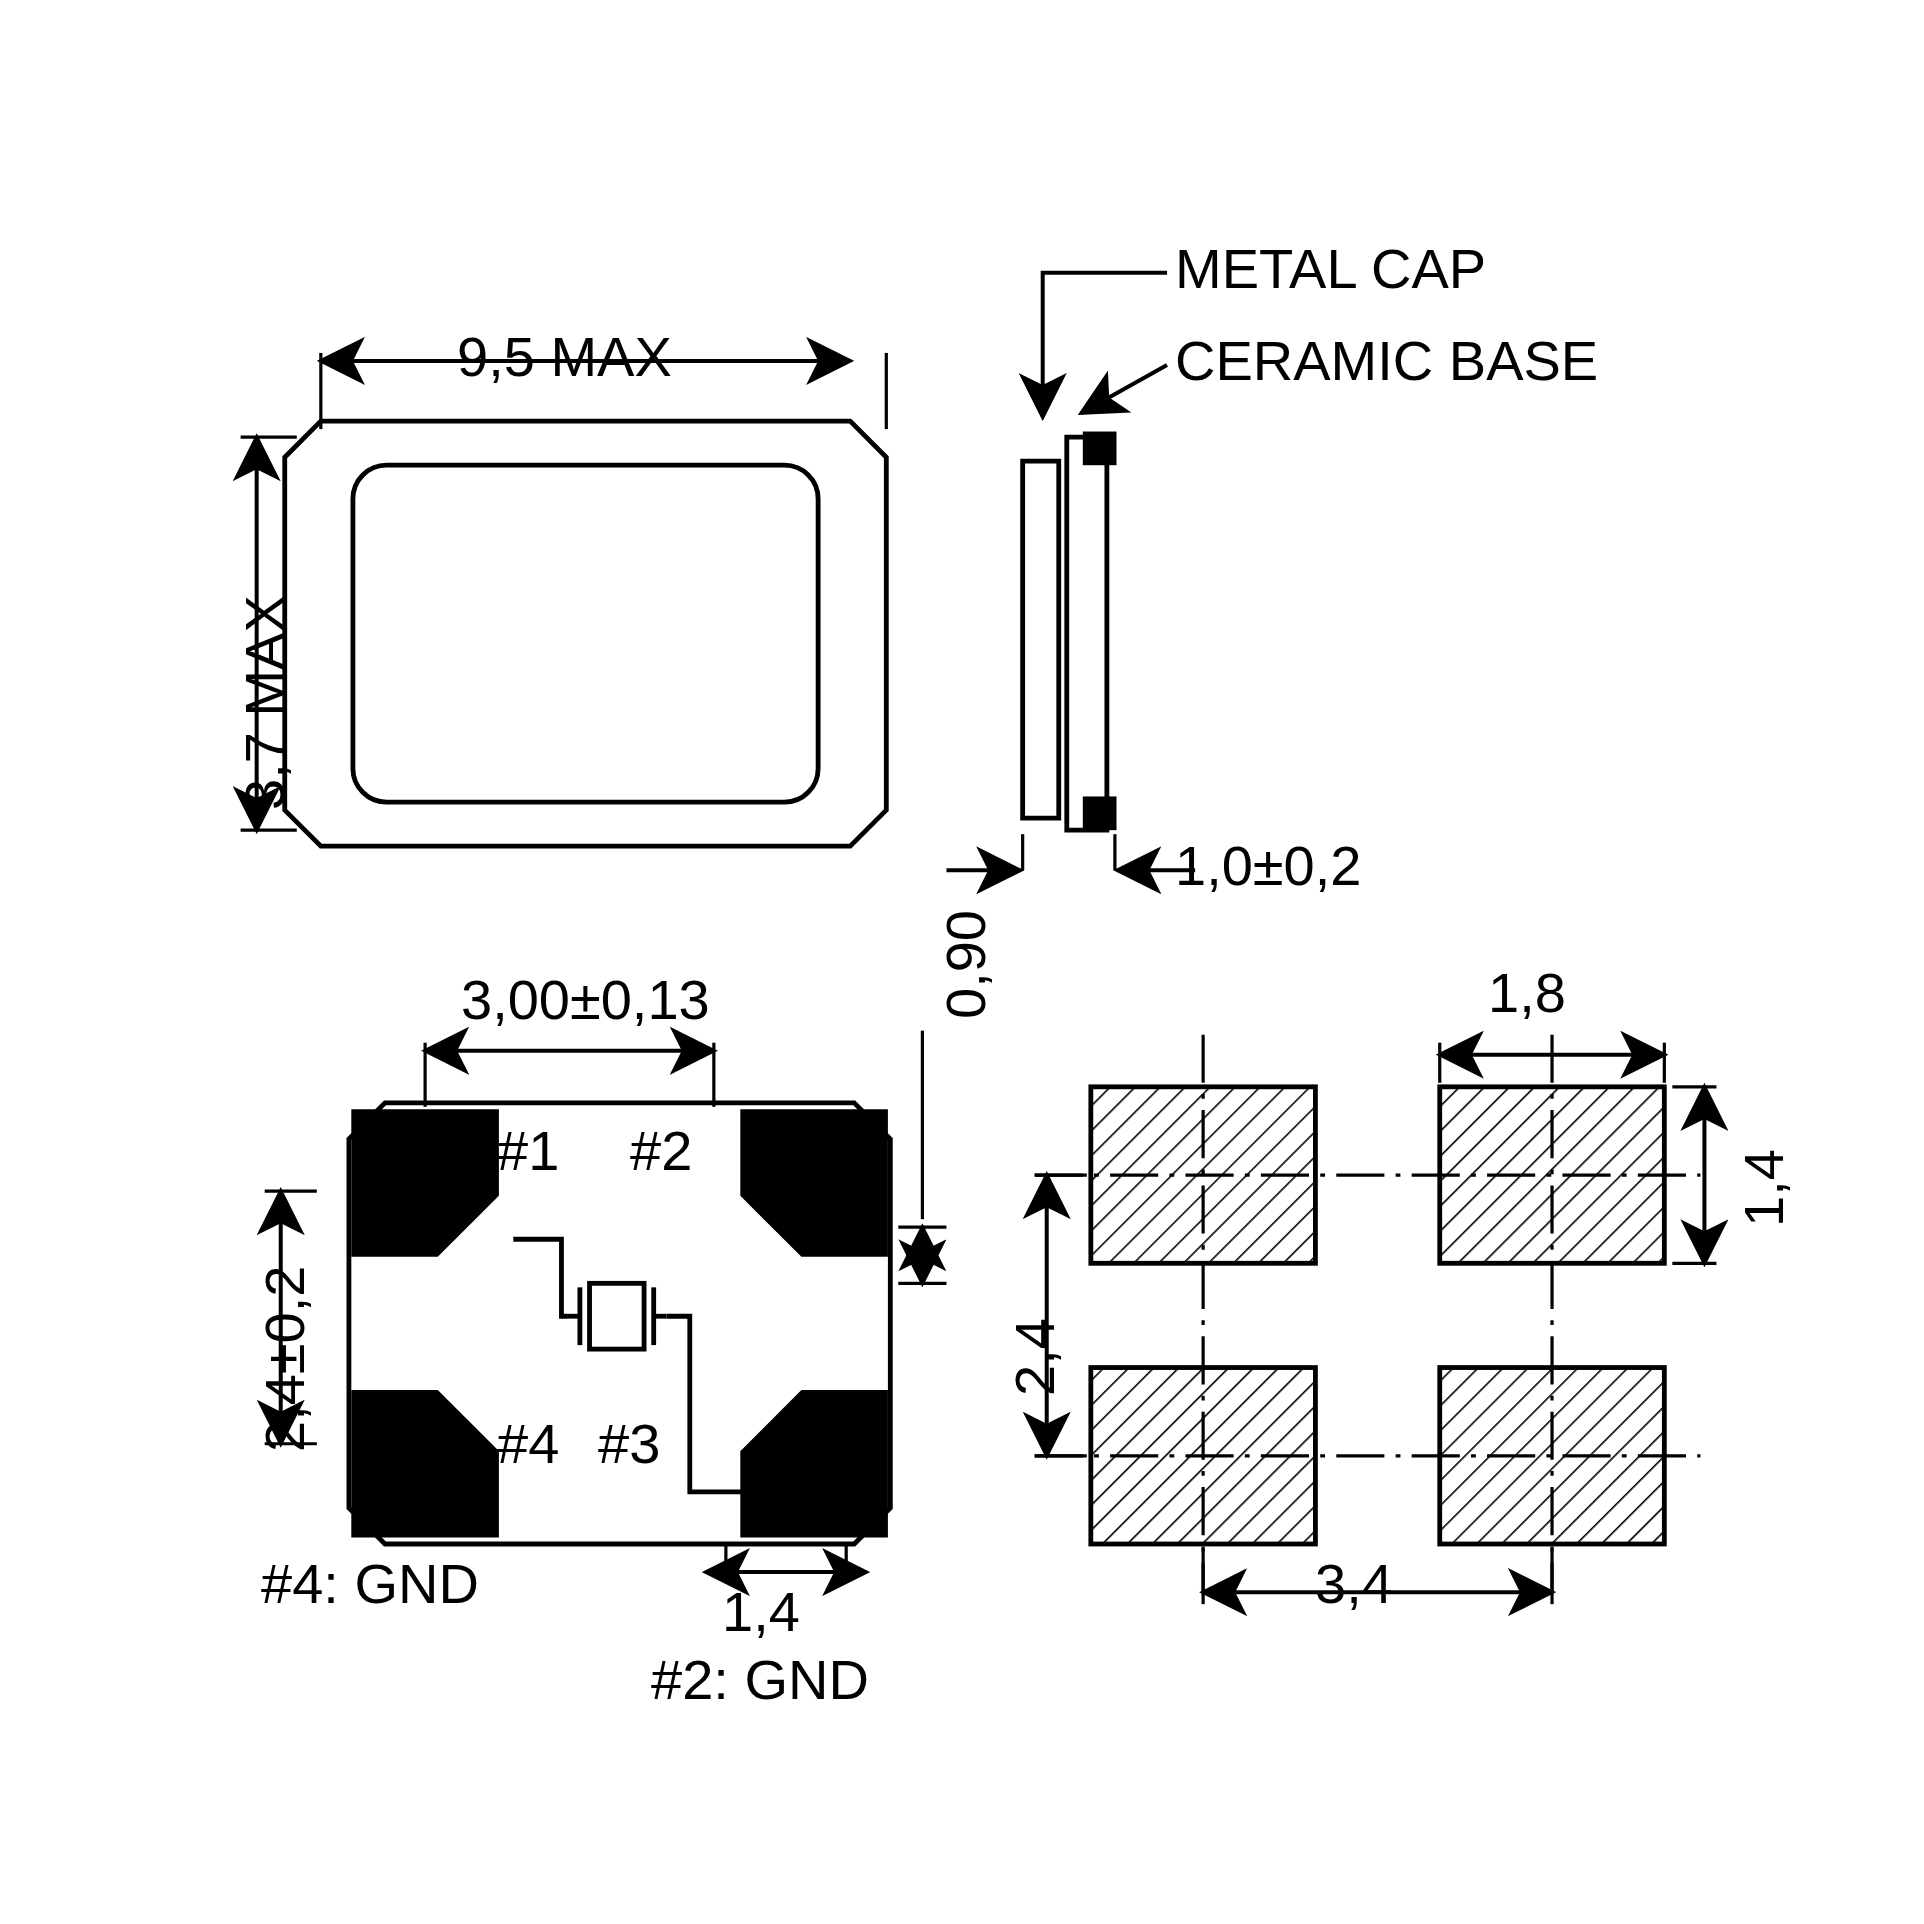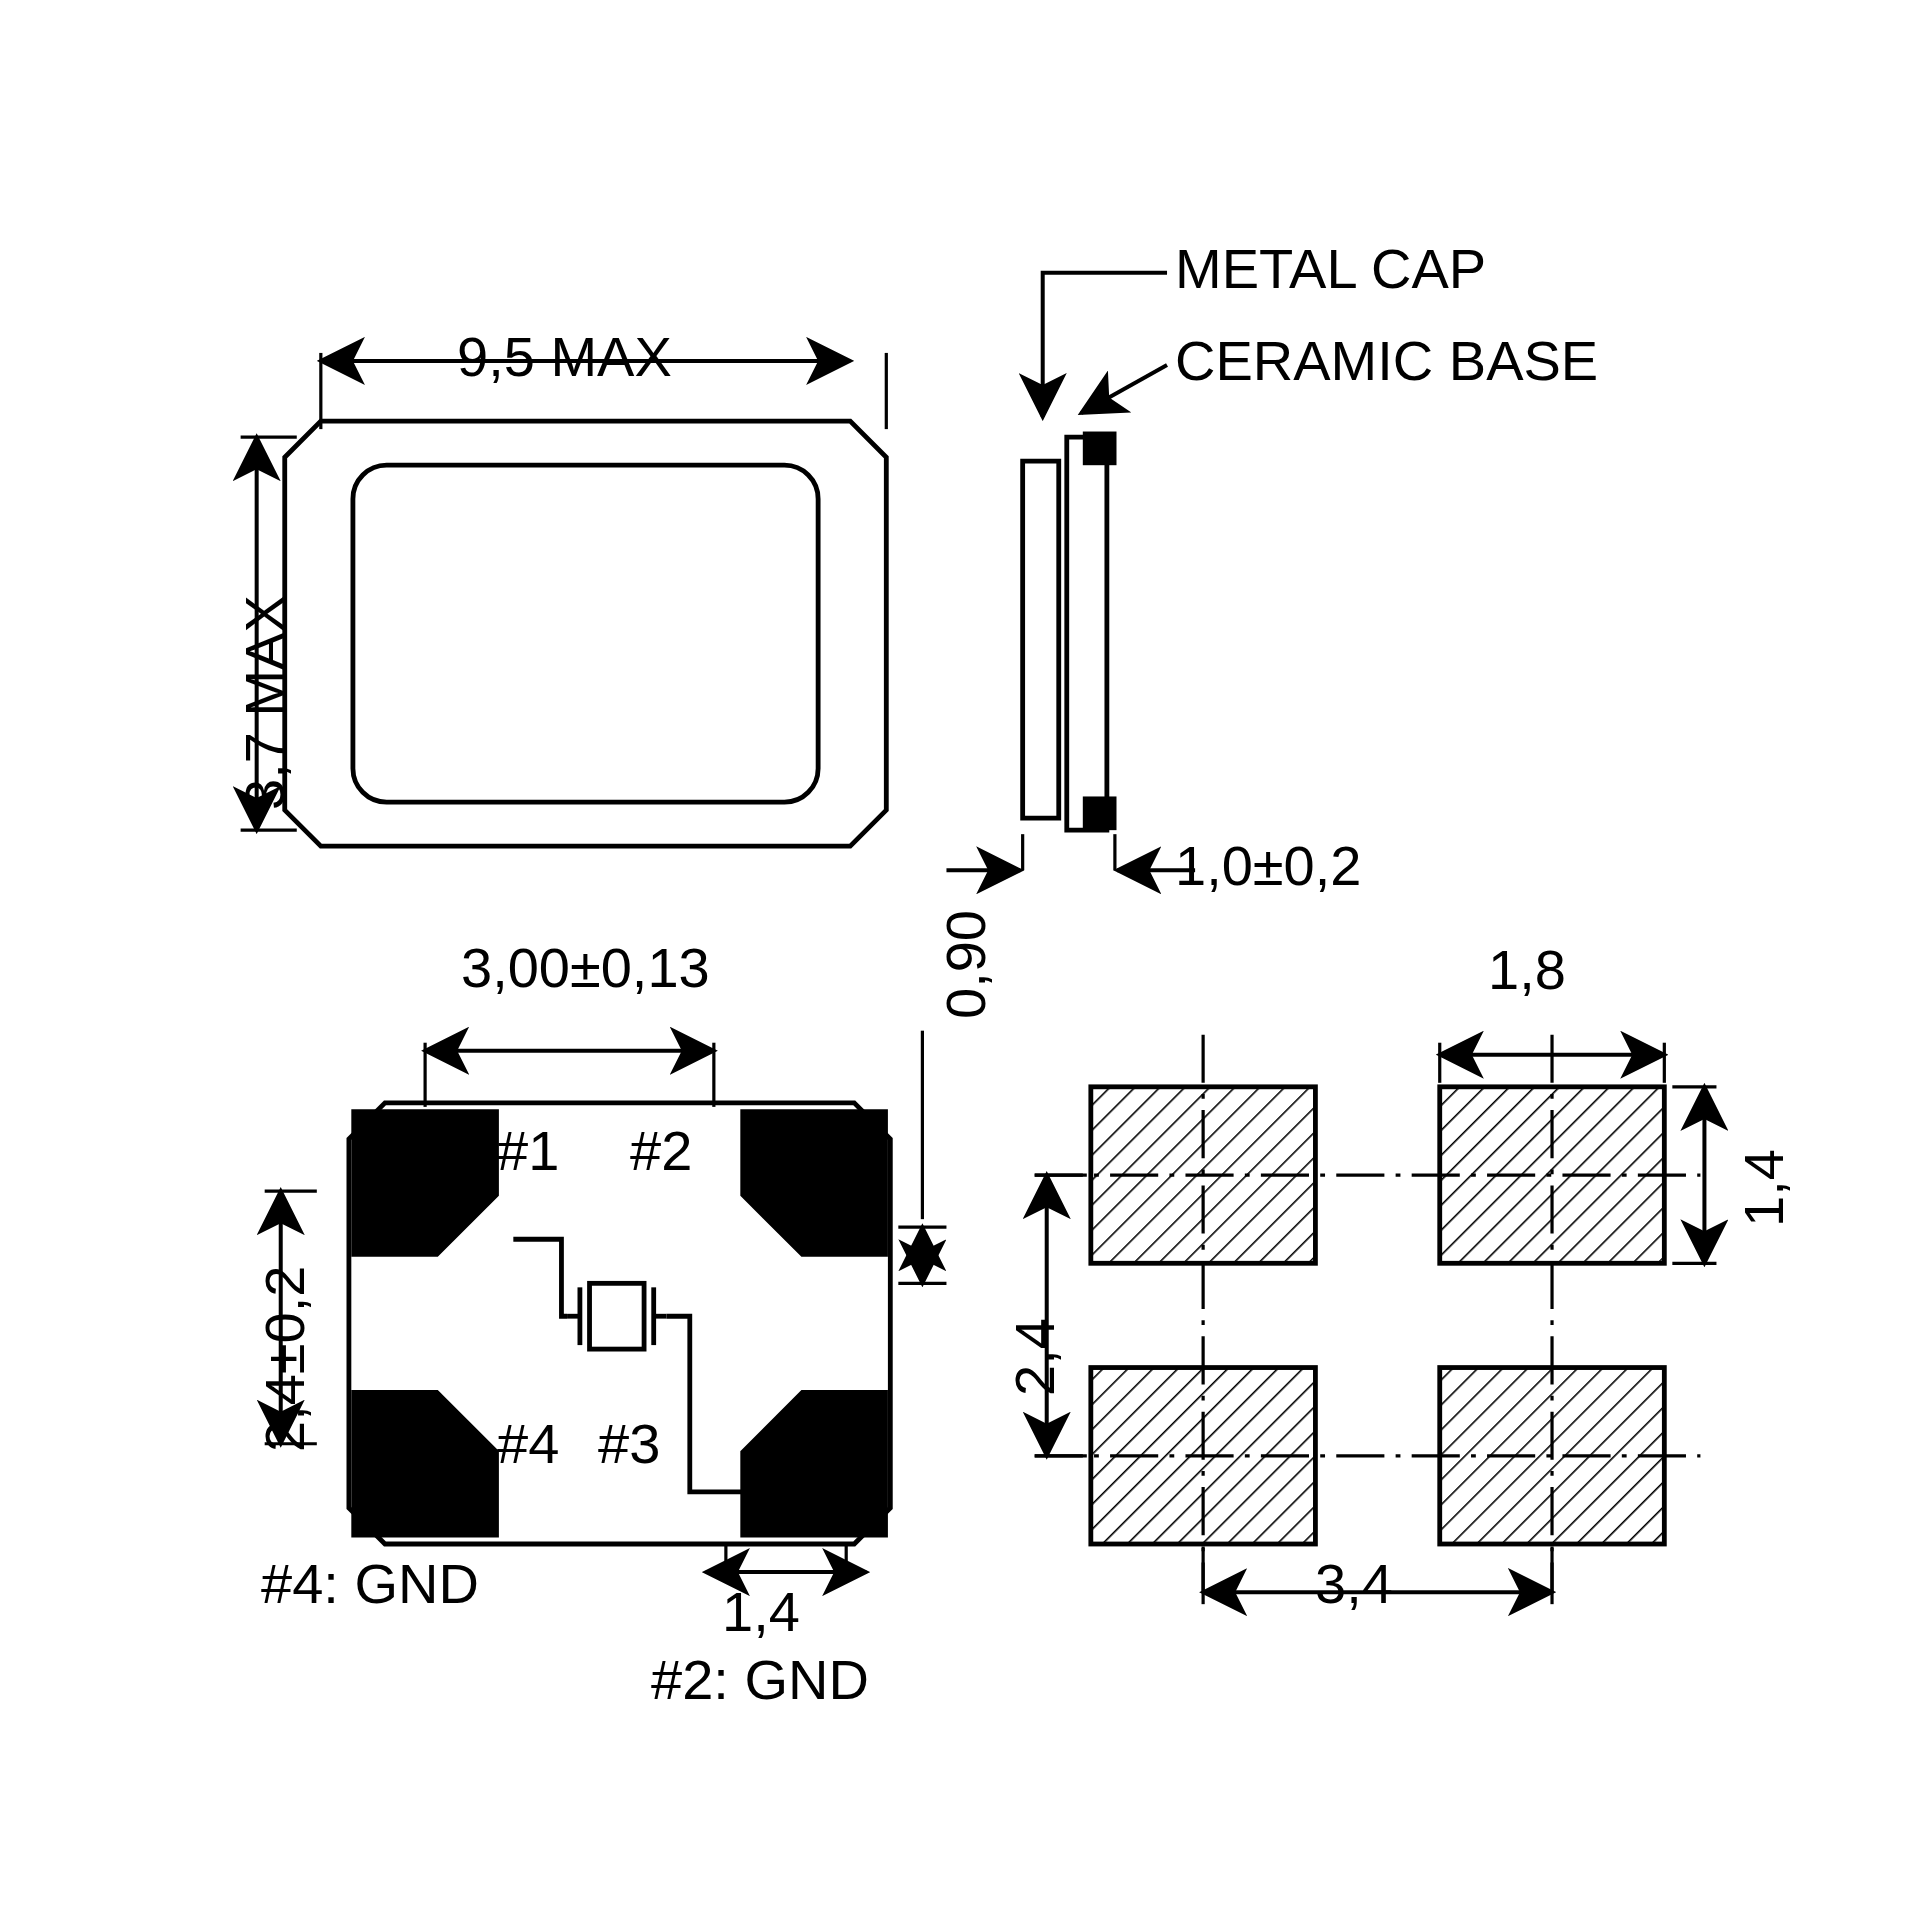--- a/index.html
+++ b/index.html
@@ -163,37 +163,37 @@
   <div class="lbl lbl-lg" style="left:457px; top:329px;">9,5 MAX</div>
 
   <div class="lbl lbl-lg rot90" style="left:237px; top:810px;">3,7 MAX</div>
 
   <div class="lbl lbl-lg" style="left:1175px; top:241px;">METAL CAP</div>
 
   <div class="lbl lbl-lg" style="left:1175px; top:333px;">CERAMIC BASE</div>
 
   <div class="lbl lbl-lg" style="left:1175px; top:838px;">1,0±0,2</div>
 
-  <div class="lbl lbl-lg" style="left:461px; top:940px;">3,00±0,13</div>
+  <div class="lbl lbl-lg" style="left:461px; top:972px;">3,00±0,13</div>
 
   <div class="lbl lbl-lg rot90" style="left:257px; top:1452px;">2,4±0,2</div>
 
   <div class="lbl lbl-lg rot90" style="left:938px; top:1019px;">0,90</div>
 
   <div class="lbl lbl-lg" style="left:722px; top:1584px;">1,4</div>
 
   <div class="lbl lbl-lg" style="left:497px; top:1123px;">#1</div>
   <div class="lbl lbl-lg" style="left:630px; top:1123px;">#2</div>
   <div class="lbl lbl-lg" style="left:497px; top:1416px;">#4</div>
   <div class="lbl lbl-lg" style="left:598px; top:1416px;">#3</div>
 
   <div class="lbl lbl-lg" style="left:261px; top:1556px;">#4: GND</div>
   <div class="lbl lbl-lg" style="left:651px; top:1652px;">#2: GND</div>
 
-  <div class="lbl lbl-lg" style="left:1488px; top:942px;">1,8</div>
+  <div class="lbl lbl-lg" style="left:1488px; top:965px;">1,8</div>
 
   <div class="lbl lbl-lg rot90" style="left:1736px; top:1227px;">1,4</div>
 
   <div class="lbl lbl-lg rot90" style="left:1007px; top:1396px;">2,4</div>
 
   <div class="lbl lbl-lg" style="left:1315px; top:1556px;">3,4</div>
 
 </div>
 
 

